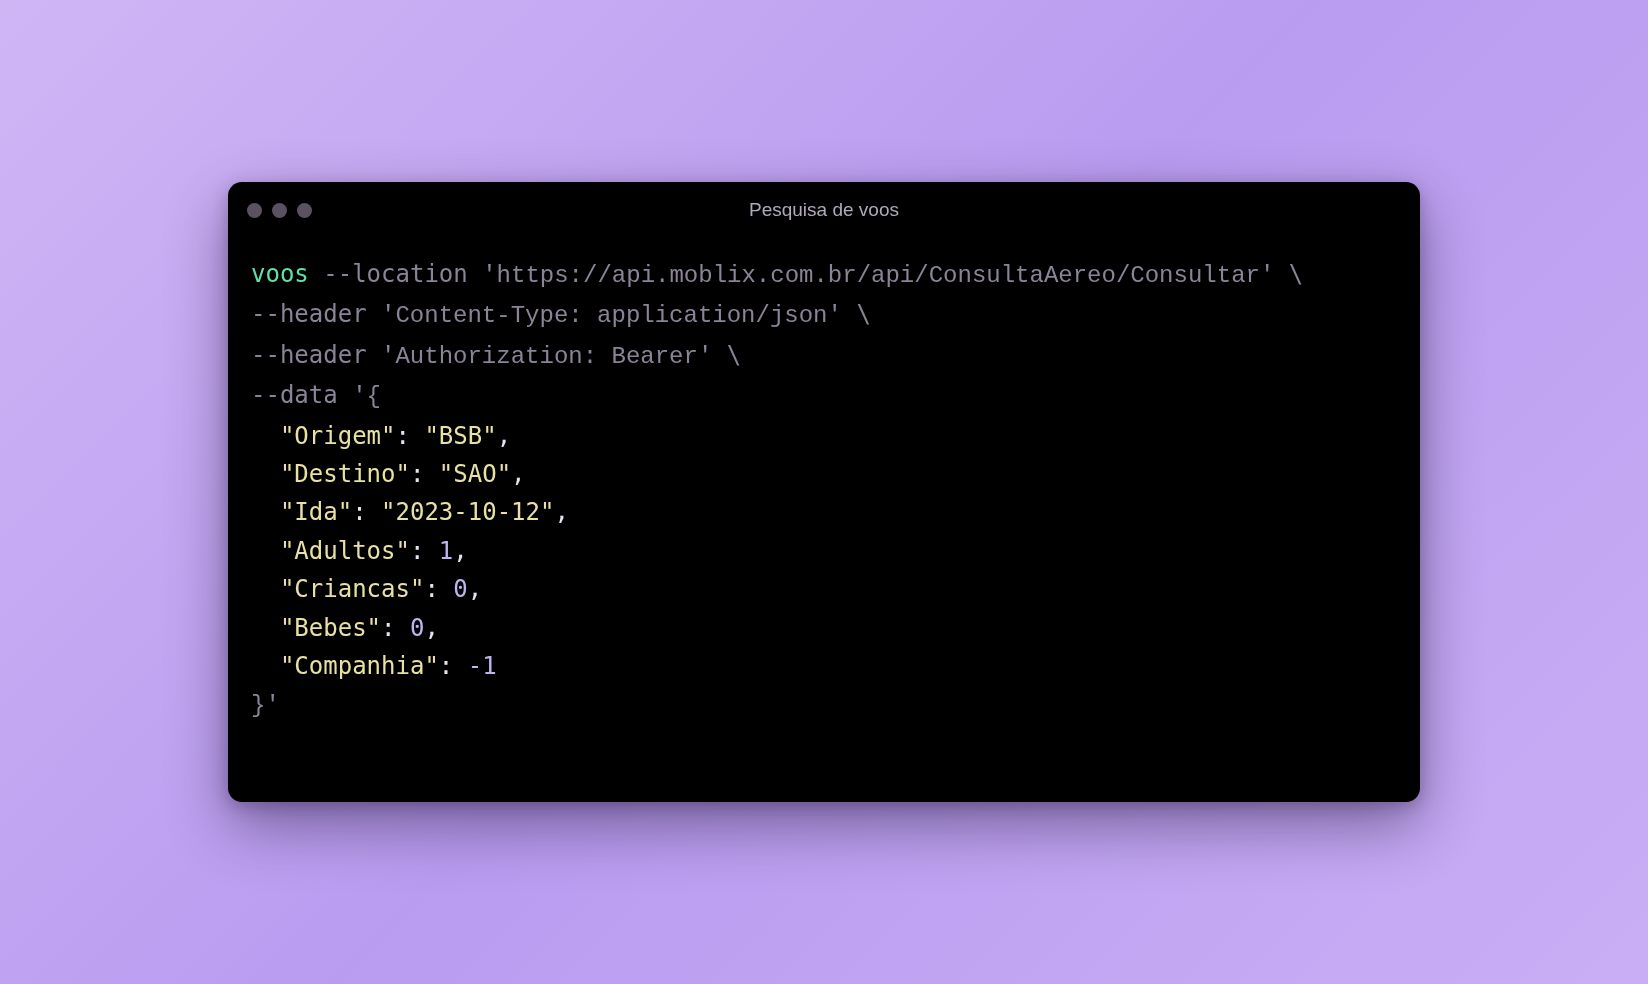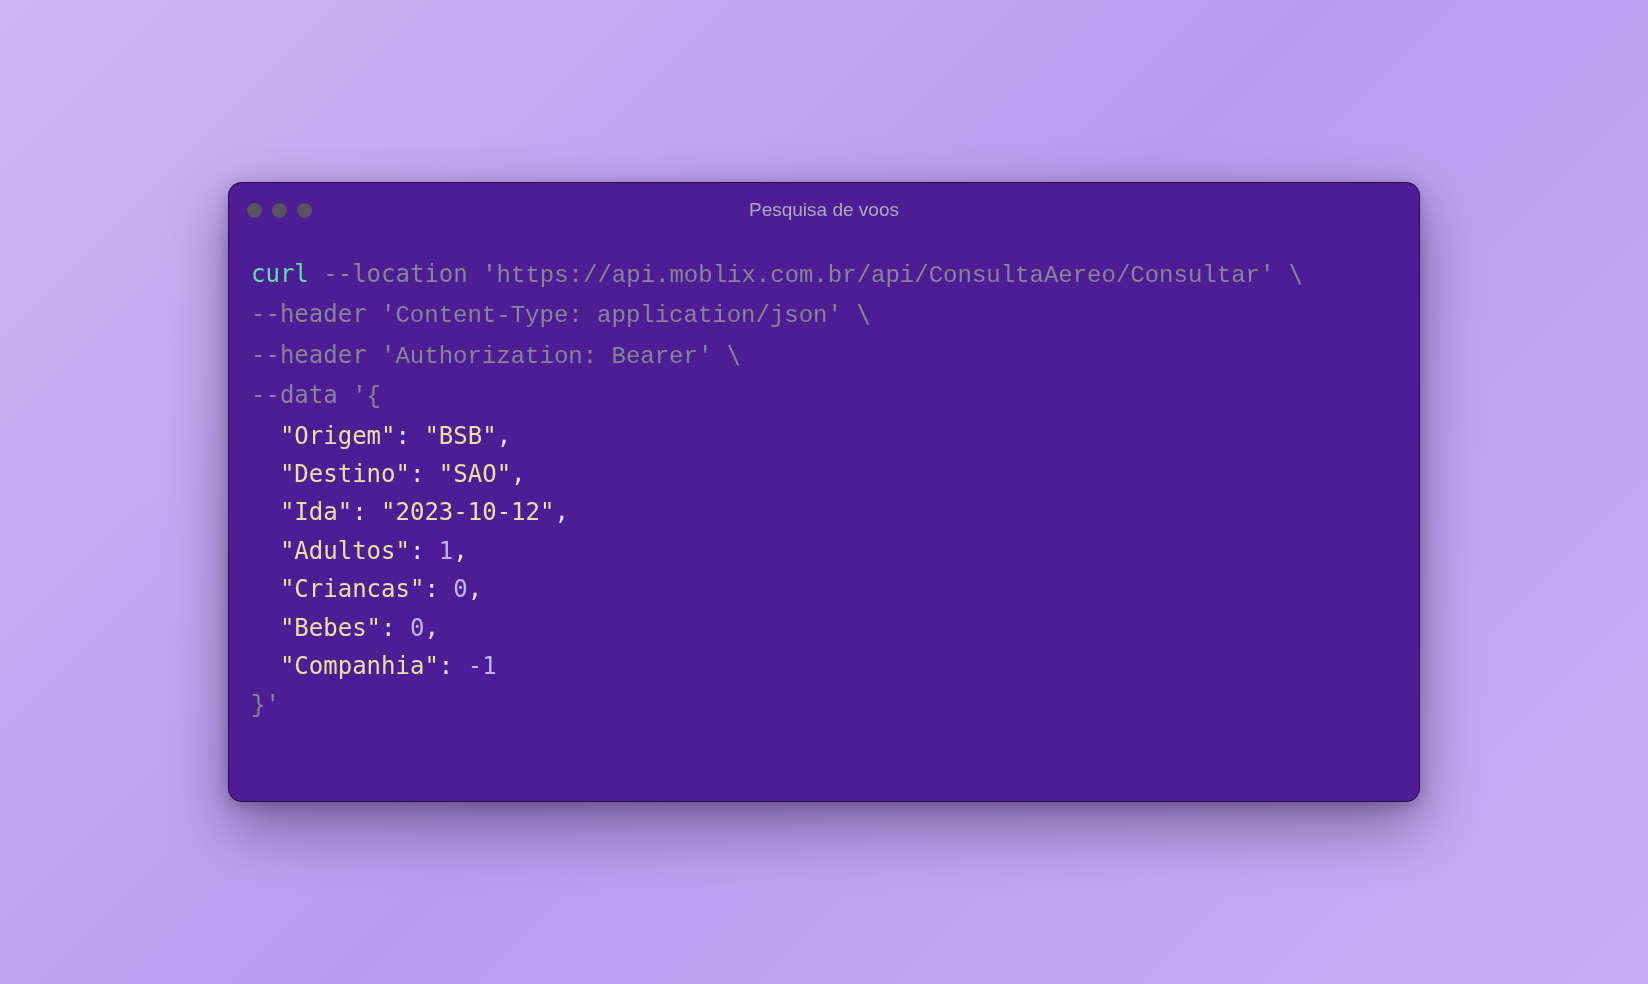--- a/index.html
+++ b/index.html
@@ -9,21 +9,21 @@
     height: 984px;
     background: linear-gradient(135deg, #d0b5f5 0%, #b99cf0 50%, #c9aef5 100%);
     display: flex;
     align-items: center;
     justify-content: center;
     font-family: ui-monospace, "SF Mono", Menlo, Consolas, monospace;
   }
   .terminal {
     width: 1192px;
     height: 620px;
-    background: #4c1d95;
+    background: #000000;
     border-radius: 14px;
     box-shadow: 0 24px 60px rgba(30,20,50,0.45), 0 4px 16px rgba(30,20,50,0.25);
     border: 1px solid rgba(0,0,0,0.5);
     overflow: hidden;
     display: flex;
     flex-direction: column;
   }
   .titlebar {
     height: 54px;
     display: flex;
@@ -75,21 +75,21 @@
 
 <div class="terminal">
   <div class="titlebar">
     <div class="traffic-lights">
       <div class="light"></div>
       <div class="light"></div>
       <div class="light"></div>
     </div>
     <div class="window-title">Pesquisa de voos</div>
   </div>
-  <div class="code-area"><span class="cmd">curl</span><span> </span><span class="flag">--location</span><span> </span><span class="str">'https://api.moblix.com.br/api/ConsultaAereo/Consultar'</span><span> </span><span class="flag">\</span>
+  <div class="code-area"><span class="cmd">voos</span><span> </span><span class="flag">--location</span><span> </span><span class="str">'https://api.moblix.com.br/api/ConsultaAereo/Consultar'</span><span> </span><span class="flag">\</span>
 <span class="flag">--header</span><span> </span><span class="str">'Content-Type: application/json'</span><span> </span><span class="flag">\</span>
 <span class="flag">--header</span><span> </span><span class="str">'Authorization: Bearer'</span><span> </span><span class="flag">\</span>
 <span class="flag">--data</span><span> </span><span class="str">'{</span>
 <span>  </span><span class="key">"Origem"</span><span class="punct">:</span><span> </span><span class="val-str">"BSB"</span><span class="punct">,</span>
 <span>  </span><span class="key">"Destino"</span><span class="punct">:</span><span> </span><span class="val-str">"SAO"</span><span class="punct">,</span>
 <span>  </span><span class="key">"Ida"</span><span class="punct">:</span><span> </span><span class="val-str">"2023-10-12"</span><span class="punct">,</span>
 <span>  </span><span class="key">"Adultos"</span><span class="punct">:</span><span> </span><span class="num">1</span><span class="punct">,</span>
 <span>  </span><span class="key">"Criancas"</span><span class="punct">:</span><span> </span><span class="num">0</span><span class="punct">,</span>
 <span>  </span><span class="key">"Bebes"</span><span class="punct">:</span><span> </span><span class="num">0</span><span class="punct">,</span>
 <span>  </span><span class="key">"Companhia"</span><span class="punct">:</span><span> </span><span class="num">-1</span>

